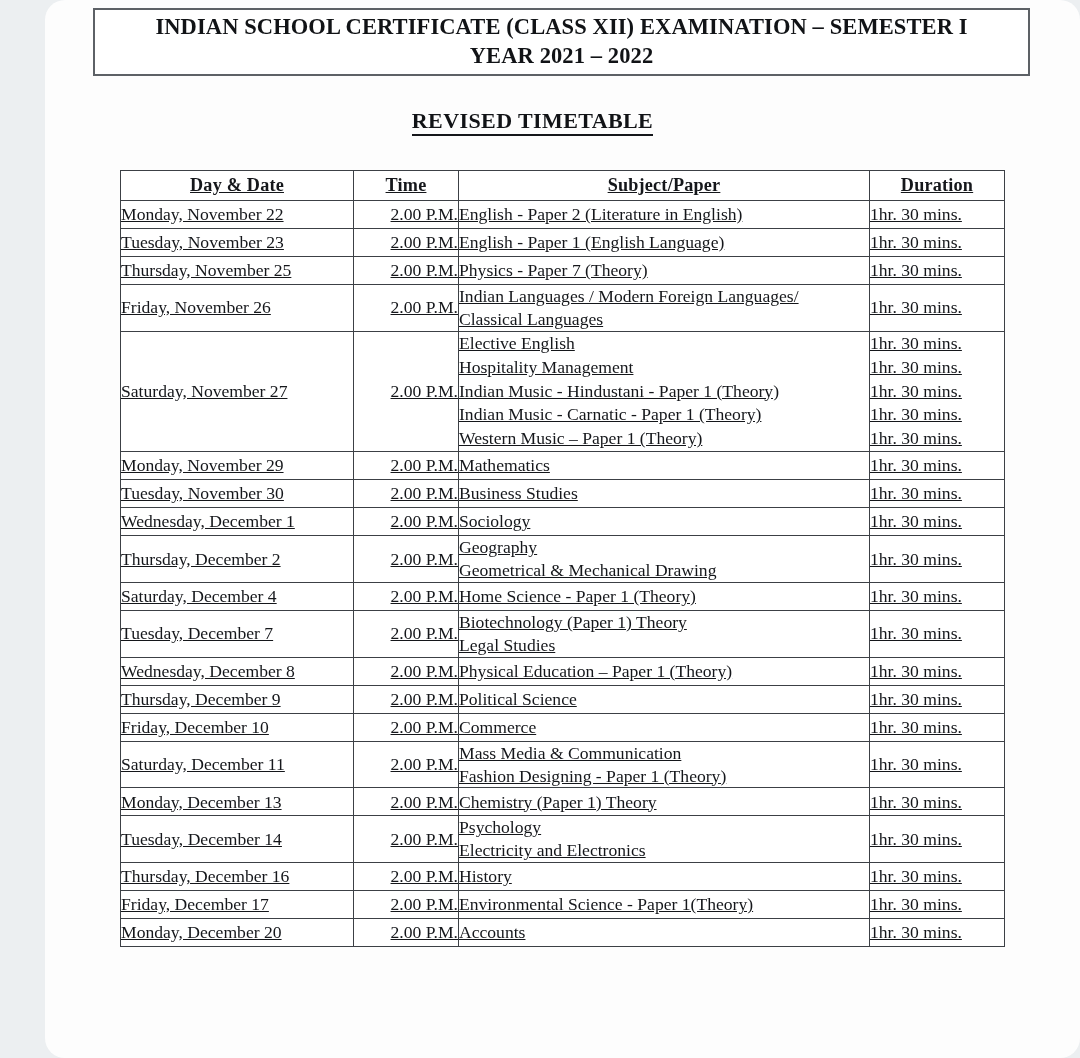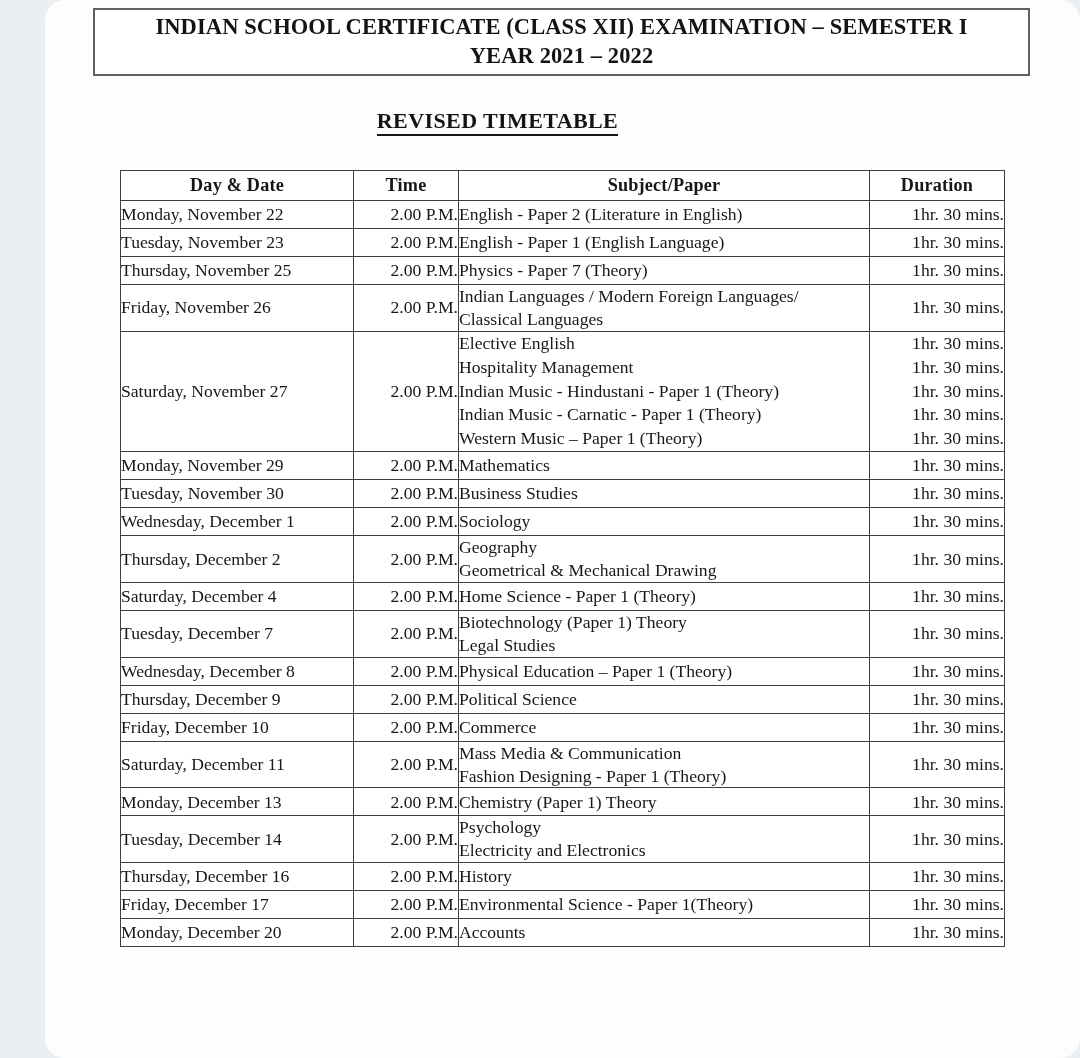--- a/index.html
+++ b/index.html
@@ -49,35 +49,37 @@
     white-space: nowrap;
     color: #111316;
   }
   
   .subtitle {
     position: absolute;
     left: 0;
     top: 108px;
     width: 905px;
     text-align: center;
+    padding-left: 35px;
   }
   .subtitle span {
     font-weight: bold;
     font-size: 22px;
     letter-spacing: 0.4px;
     border-bottom: 2px solid #15171b;
     padding-bottom: 1px;
     color: #111316;
   }
   
   .tt-wrap {
     position: absolute;
     left: 75px;
     top: 170px;
     width: 884px;
+    text-decoration: underline;
   }
   table.timetable {
     border-collapse: collapse;
     width: 884px;
     table-layout: fixed;
     background: #ffffff;
   }
   table.timetable col.c-day   { width: 233px; }
   table.timetable col.c-time  { width: 105px; }
   table.timetable col.c-subj  { width: 411px; }
@@ -106,21 +108,21 @@
   td.cell-time {
     text-align: right;
     padding: 2px 3px;
     white-space: nowrap;
   }
   td.cell-subj {
     text-align: left;
     padding: 3px 5px 3px 9px;
   }
   td.cell-dur {
-    text-align: right;
+    text-align: left;
     padding: 2px 3px;
     white-space: nowrap;
   }
   .lines > div { white-space: nowrap; }
   .r1 td { height: 27px; }
   .r2 td { height: 45px; }
   .r5 td { height: 113px; }
   .r5 .cell-subj .lines > div,
   .r5 .cell-dur .lines > div { line-height: 1.36; }
 </style>

